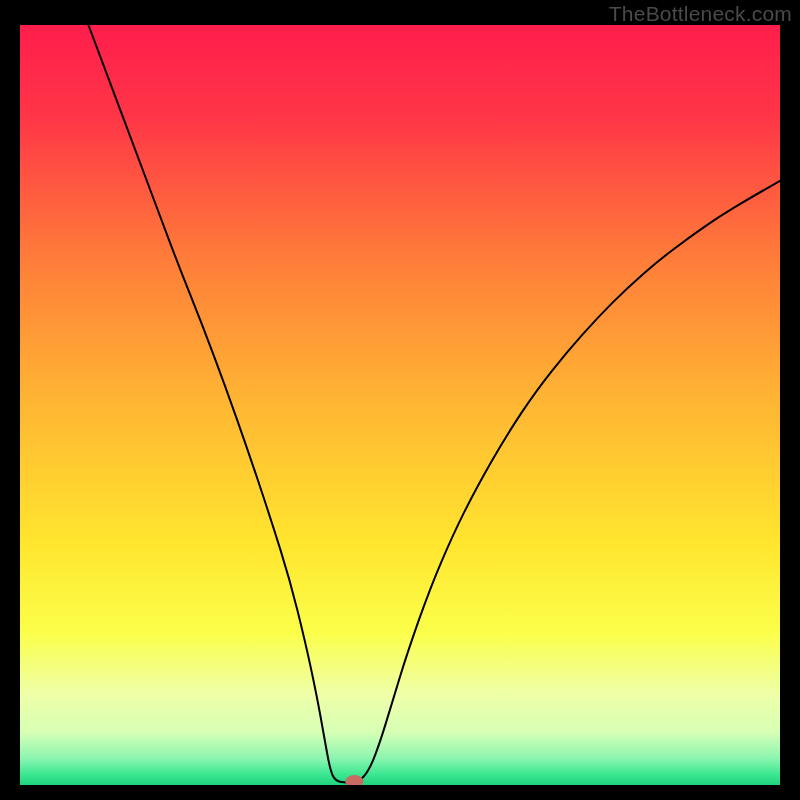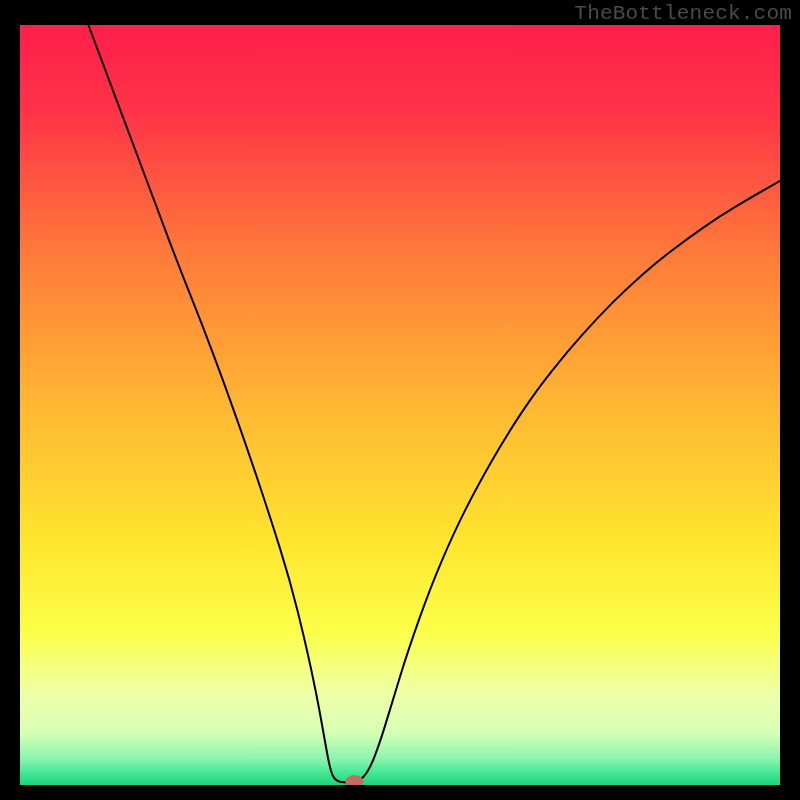--- a/index.html
+++ b/index.html
@@ -27,21 +27,20 @@
     height: 760px;
   }
   .watermark {
     position: absolute;
     top: 2px;
     right: 8px;
     color: #4a4a4a;
     font-size: 21px;
     font-weight: 500;
     letter-spacing: 0.2px;
-    font-family: Liberation Mono, monospace;
   }
 </style>
 </head>
 <body>
 
 <div class="frame">
   <div class="watermark">TheBottleneck.com</div>
   <svg class="plot" viewBox="0 0 100 100" preserveAspectRatio="none">
     <defs>
       <linearGradient id="bg" x1="0" y1="0" x2="0" y2="1">

